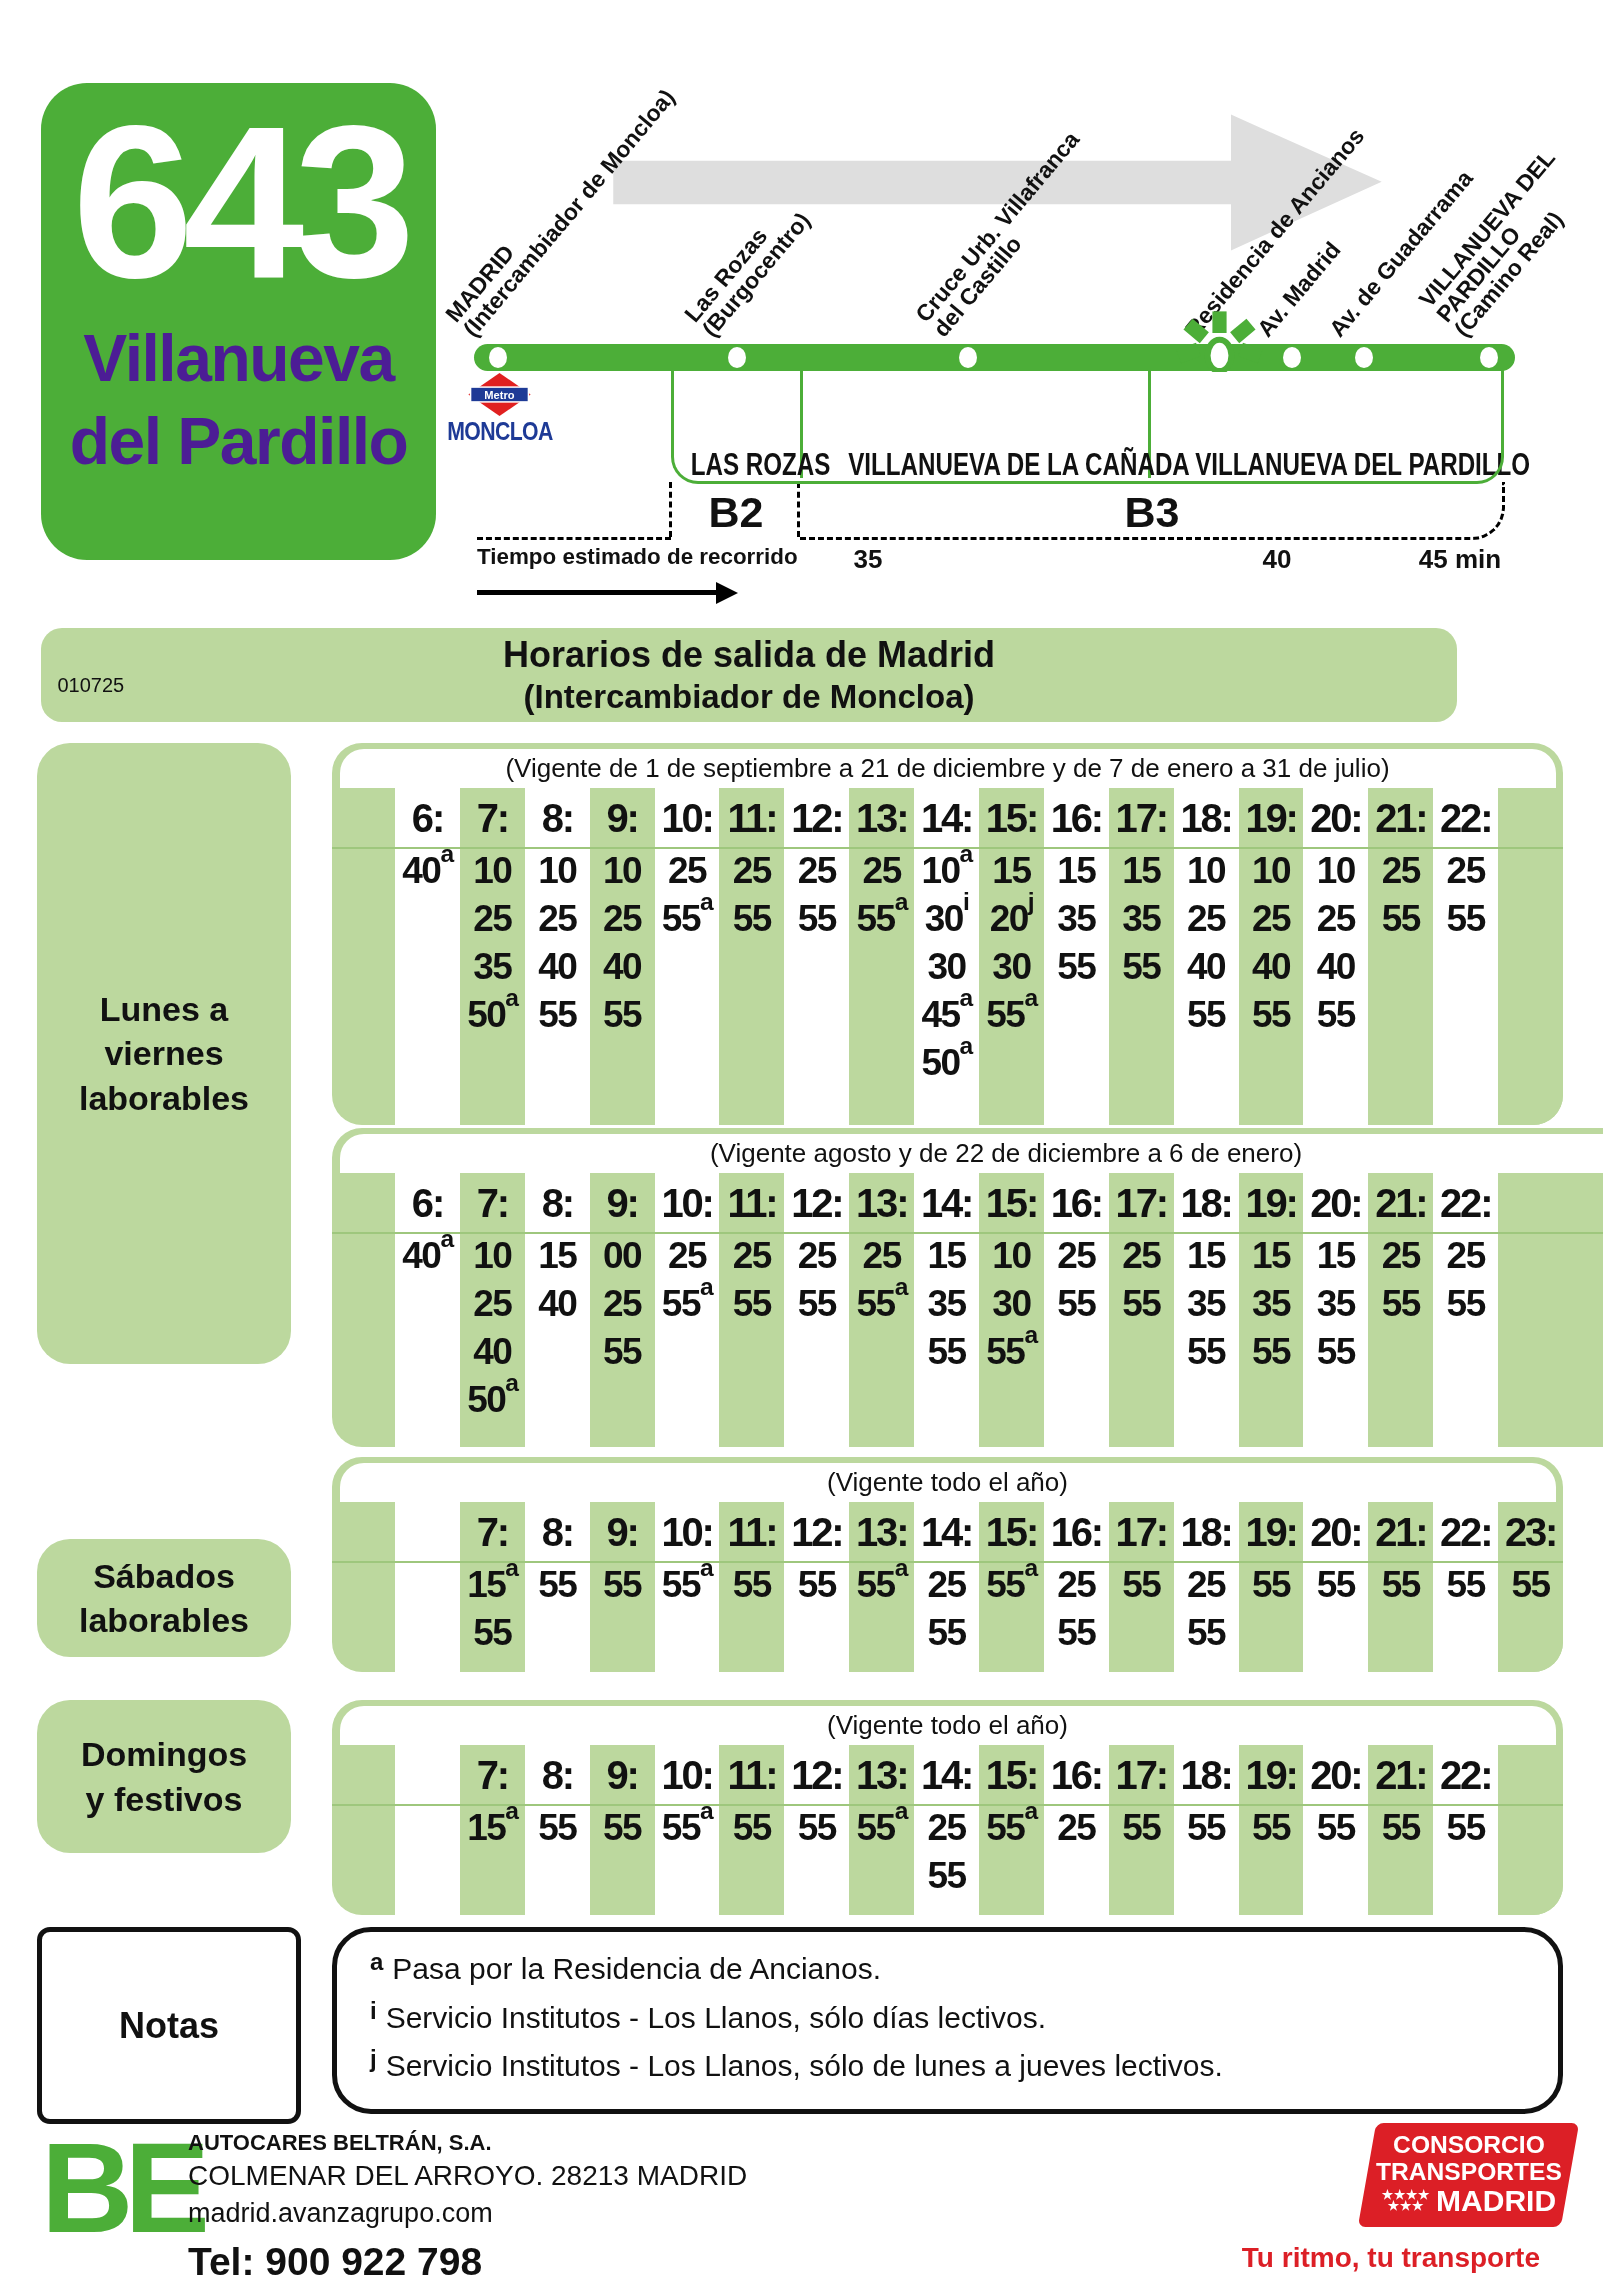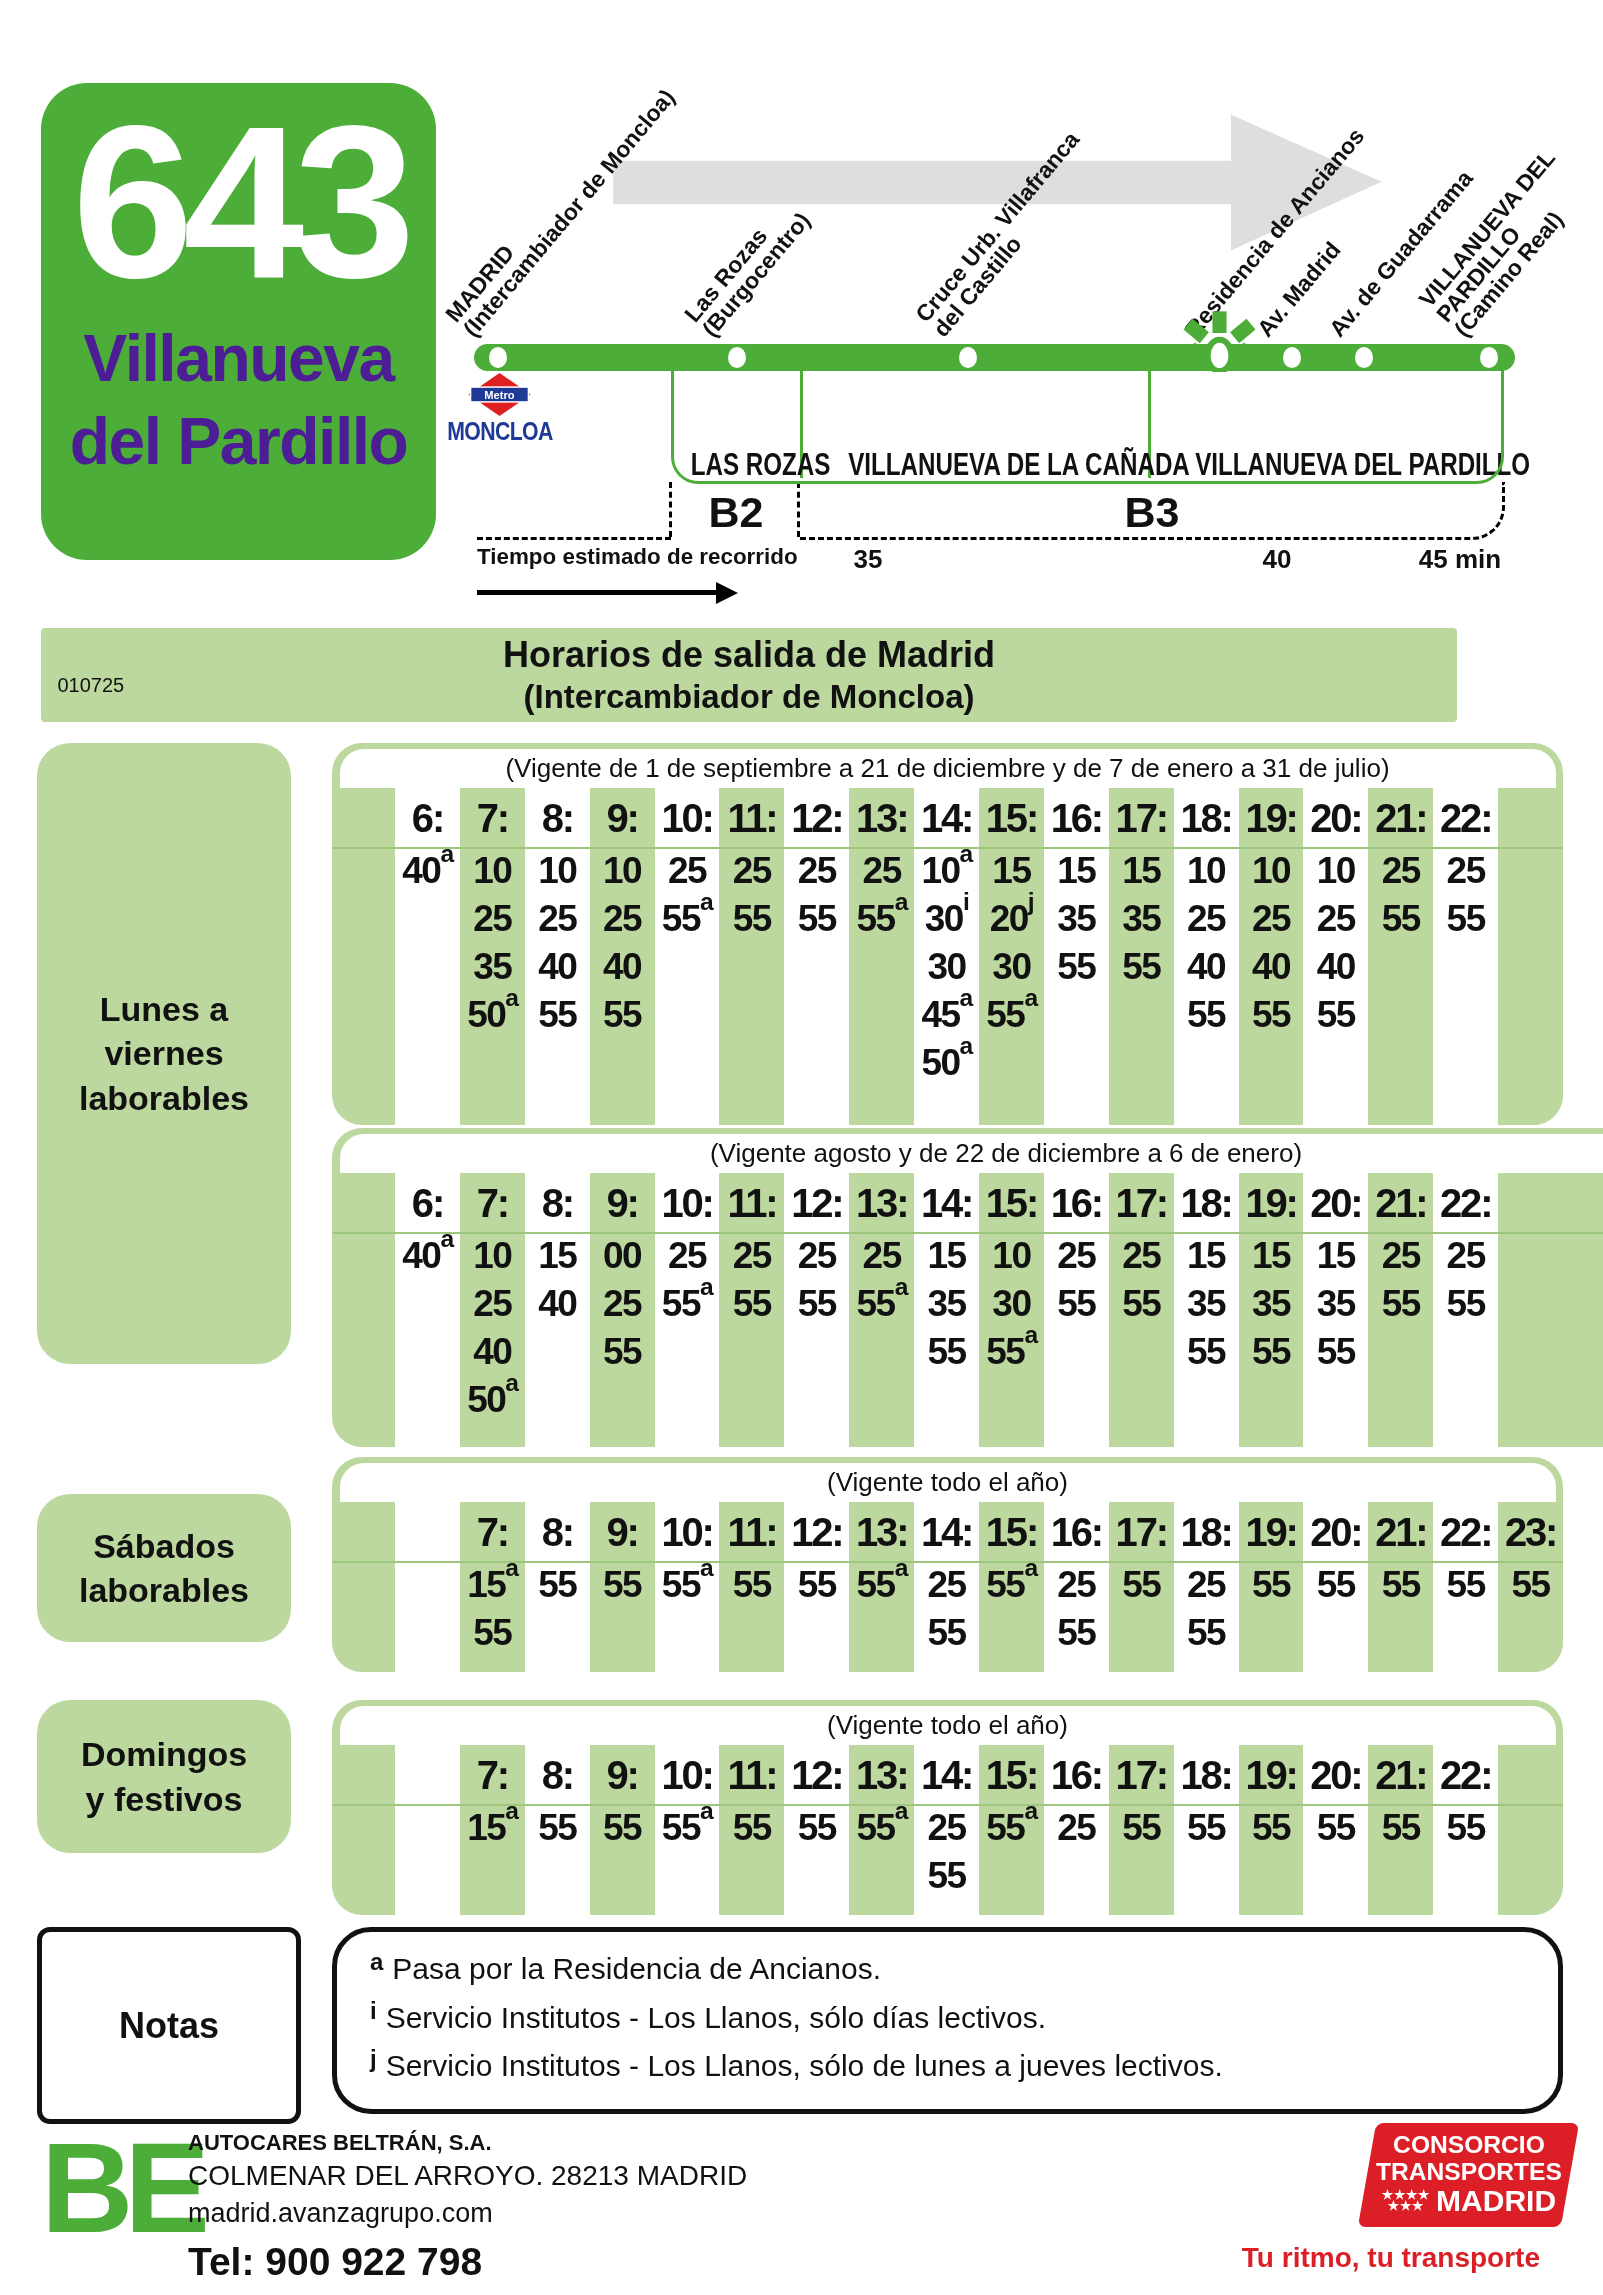--- a/index.html
+++ b/index.html
@@ -33,30 +33,30 @@
   #tiempo-arrow .shaft{position:absolute;left:0;top:8.2px;width:239px;height:5.2px;background:#000;}
   #tiempo-arrow .head{position:absolute;left:239px;top:0;width:0;height:0;border-left:22.4px solid #000;
                       border-top:11.2px solid transparent;border-bottom:11.2px solid transparent;}
   .time-val{position:absolute;top:504px;font-size:26px;font-weight:bold;transform:translateX(-50%);white-space:nowrap;}
   #metro-logo{left:468px;top:333px;width:63px;height:43px;z-index:5;}
   #metro-station{left:414px;top:377px;width:172px;text-align:center;color:#1E3A96;font-size:25px;font-weight:bold;
                  transform:scaleX(0.85);transform-origin:center;letter-spacing:-0.7px;}
   #residencia-icon{left:1168px;top:266px;width:103px;height:66px;z-index:5;}
 
   
-  #header-band{left:41px;top:588px;width:1416px;height:94px;background:#BCD89E;border-radius:4px;text-align:center;}
+  #header-band{left:41px;top:588px;width:1416px;height:94px;background:#BCD89E;border-radius:21px;text-align:center;}
   #header-title{font-size:36px;font-weight:bold;margin-top:6px;}
   #header-subtitle{font-size:33px;font-weight:bold;margin-top:1.5px;}
   #header-code{position:absolute;left:16.4px;top:46px;font-size:20px;}
 
   
   .sidebox{background:#BCD89E;border-radius:33px;display:flex;flex-direction:column;justify-content:center;
            align-items:center;font-size:34px;font-weight:bold;line-height:1.3;text-align:center;}
   #side-weekdays{left:37px;top:703px;width:254px;height:621px;}
-  #side-saturdays{left:37px;top:1454px;width:254px;height:148px;}
+  #side-saturdays{left:37px;top:1499px;width:254px;height:118px;}
   #side-sundays{left:37px;top:1660px;width:254px;height:153px;}
   #notas-box{left:37px;top:1887px;width:254px;height:187px;background:#fff;border:5.2px solid #111;border-radius:13px;
              display:flex;align-items:center;justify-content:center;font-size:36px;font-weight:bold;}
 
   
   .ttable{background:#BCD89E;border-radius:30px;overflow:hidden;padding-top:6px;}
   #t1{left:332px;top:703px;width:1231px;height:376px;}
   #t2{left:332px;top:1088px;width:1348px;height:313px;}
   #t3{left:332px;top:1417px;width:1231px;height:209px;}
   #t4{left:332px;top:1660px;width:1231px;height:209px;}

